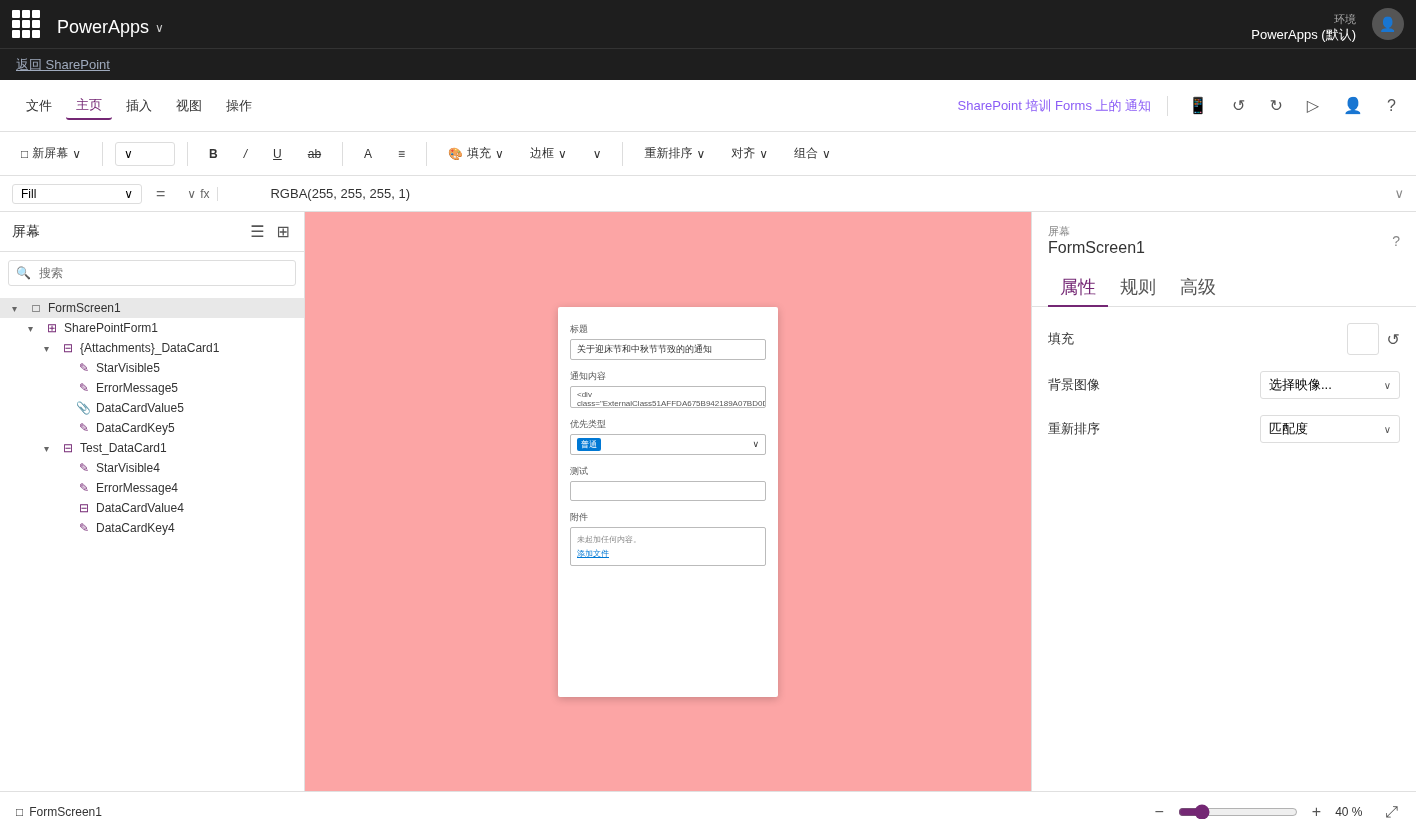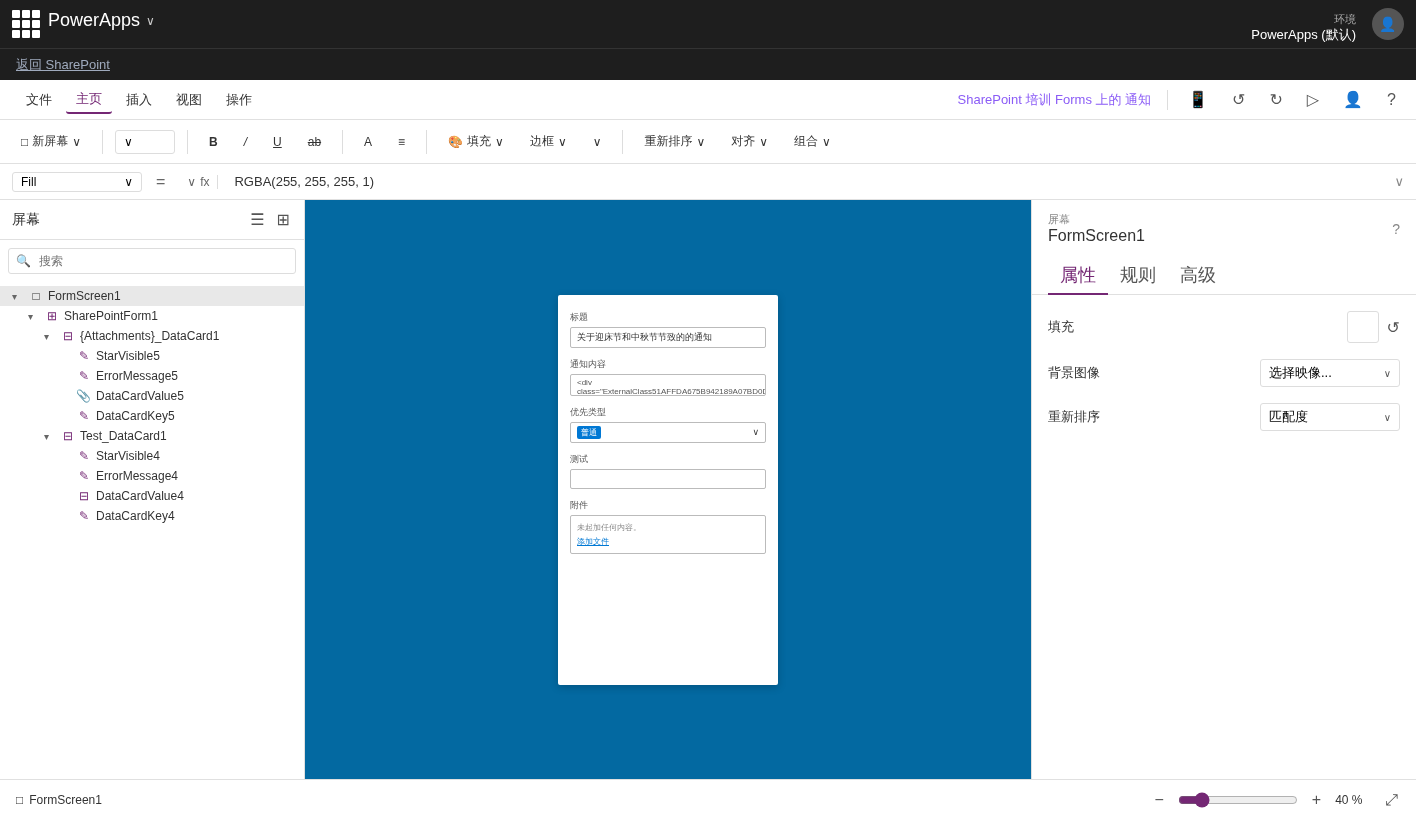--- a/index.html
+++ b/index.html
@@ -5,42 +5,42 @@
     * { box-sizing: border-box; margin: 0; padding: 0; }
     body { font-family: 'Segoe UI', sans-serif; font-size: 13px; background: #f3f3f3; overflow: hidden; width: 1416px; height: 819px; }
 
     
     .top-bar {
       display: flex; align-items: center;
       background: #1e1e1e; color: #fff;
       height: 48px; padding: 0 12px;
       justify-content: space-between;
     }
-    .top-bar-left { display: flex; align-items: flex-start; gap: 0; }
+    .top-bar-left { display: flex; align-items: flex-end; gap: 9px; }
     .waffle-icon { display: grid; grid-template-columns: repeat(3,8px); gap: 2px; cursor: pointer; margin-right: 8px; }
     .waffle-icon span { width: 8px; height: 8px; background: #fff; border-radius: 1px; }
     .app-name { font-size: 18px; font-weight: 400; color: #fff; display: flex; align-items: center; gap: 6px; }
     .app-name-chevron { font-size: 12px; color: #ccc; }
     .top-bar-right { display: flex; align-items: center; gap: 16px; }
     .env-info { text-align: right; line-height: 1.3; margin-top: 8px; }
     .env-label { font-size: 11px; color: #aaa; }
     .env-value { font-size: 13px; color: #fff; }
     .avatar-circle { width: 32px; height: 32px; border-radius: 50%; background: #555; display: flex; align-items: center; justify-content: center; color: #fff; font-size: 14px; cursor: pointer; }
 
     
     .secondary-nav {
       background: #1e1e1e; color: #ccc;
       height: 32px; display: flex; align-items: center;
       padding: 0 16px; border-top: 1px solid #333;
     }
     .back-link { color: #9faabd; text-decoration: underline; font-size: 13px; cursor: pointer; }
 
     
     .menu-bar {
-      background: #fff; height: 40px;
+      background: #fff; height: 52px;
       display: flex; align-items: center;
       padding: 0 16px; border-bottom: 1px solid #e0e0e0;
       gap: 4px;
     }
     .menu-item {
       padding: 4px 10px; cursor: pointer; font-size: 13px; color: #333; border-radius: 3px;
     }
     .menu-item.active { color: #742774; border-bottom: 2px solid #742774; }
     .menu-bar-right { margin-left: auto; display: flex; align-items: center; gap: 16px; color: #555; font-size: 13px; }
     .menu-bar-right .icon-btn { cursor: pointer; font-size: 16px; color: #555; padding: 4px; }
@@ -105,21 +105,21 @@
     .tree-container { overflow-y: auto; flex: 1; padding: 4px 0; }
     .tree-item { display: flex; align-items: center; gap: 4px; padding: 3px 8px; cursor: pointer; font-size: 12px; color: #333; white-space: nowrap; }
     .tree-item.selected { background: #e8e8e8; }
     .tree-item .indent { display: inline-block; }
     .tree-item .chevron { width: 12px; font-size: 10px; color: #666; }
     .tree-item .icon { width: 16px; font-size: 12px; text-align: center; }
     .tree-item .label { font-size: 12px; }
 
     
     .canvas-area {
-      flex: 1; background: #0369a1; display: flex; align-items: center; justify-content: center;
+      flex: 1; background: #fca5a5; display: flex; align-items: center; justify-content: center;
       position: relative; overflow: hidden;
     }
     .canvas-form {
       background: #fff; width: 220px; min-height: 390px;
       box-shadow: 0 2px 8px rgba(0,0,0,0.2);
       border-radius: 2px; padding: 16px 12px;
       font-size: 10px; color: #333;
     }
     .form-field { margin-bottom: 10px; }
     .form-field-label { font-size: 9px; color: #555; margin-bottom: 3px; }
@@ -156,21 +156,21 @@
       height: 40px; background: #fff; border-top: 1px solid #e0e0e0;
       display: flex; align-items: center; padding: 0 16px; gap: 16px;
     }
     .bottom-bar-screen { display: flex; align-items: center; gap: 6px; font-size: 12px; color: #333; }
     .zoom-controls { margin-left: auto; display: flex; align-items: center; gap: 8px; font-size: 13px; }
     .zoom-btn { cursor: pointer; color: #555; font-size: 16px; padding: 2px 6px; }
     .zoom-slider { width: 120px; accent-color: #742774; cursor: pointer; }
     .zoom-pct { font-size: 12px; color: #333; min-width: 40px; }
     .expand-btn { cursor: pointer; color: #555; font-size: 16px; padding: 2px; }
 
-    .formula-code { color: #c0392b; }
+    .formula-code { color: #c0392b; margin-left: 36px; }
 
     
     ::-webkit-scrollbar { width: 6px; }
     ::-webkit-scrollbar-thumb { background: #ccc; border-radius: 3px; }
   </style>
 </head>
 <body>
 
 <div class="top-bar">
   <div class="top-bar-left">

